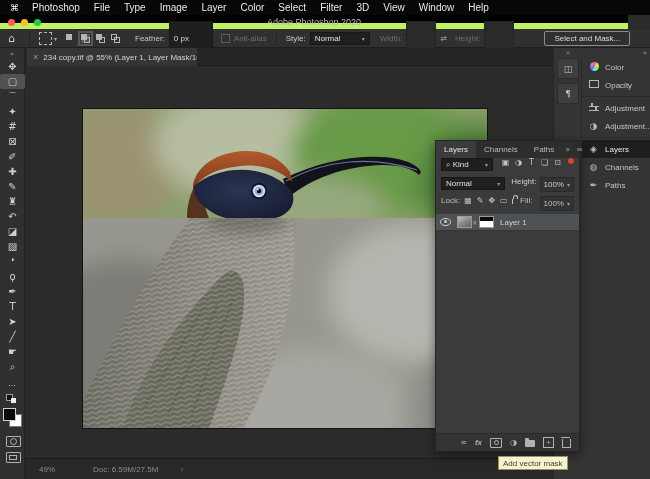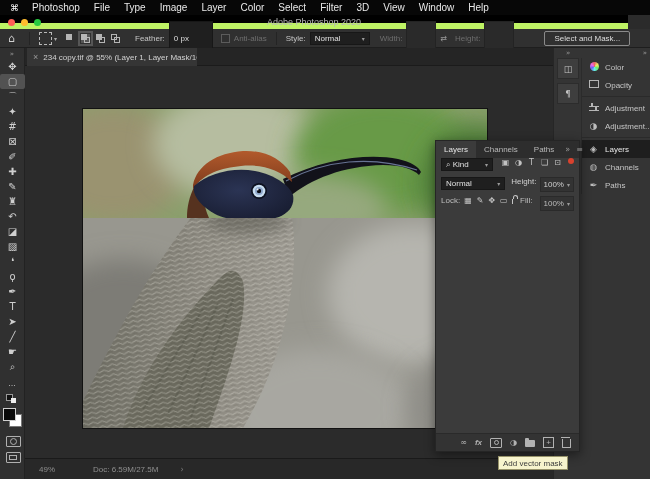--- a/index.html
+++ b/index.html
@@ -433,20 +433,27 @@
         <span class="licon icon">▭</span>
       </span>
     <span class="cssico padlock"></span>
     <span style="flex:1"></span>
     <span style="margin-right:3px">Fill:</span>
     <span class="val-dd">
       <span>100%</span>
         <span class="car icon">▾</span>
     </span>
   </div>
+  <div class="layer-row selected">
+    <span class="eye"></span>
+    <span class="thumb gray"></span>
+    <span class="chainlink icon">∞</span>
+    <span class="thumb mask"></span>
+    <span class="lname">Layer 1</span>
+  </div>
   <div id="lp-bottom">
     <span class="bicon icon">∞</span>
     <span class="bicon fx">fx</span>
     <span class="cssico ico-mask"></span>
     <span class="bicon icon">◑</span>
     <span class="cssico ico-folder"></span>
     <span class="cssico ico-newlayer">+</span>
     <span class="cssico ico-trash"></span>
   </div>
 </div>

